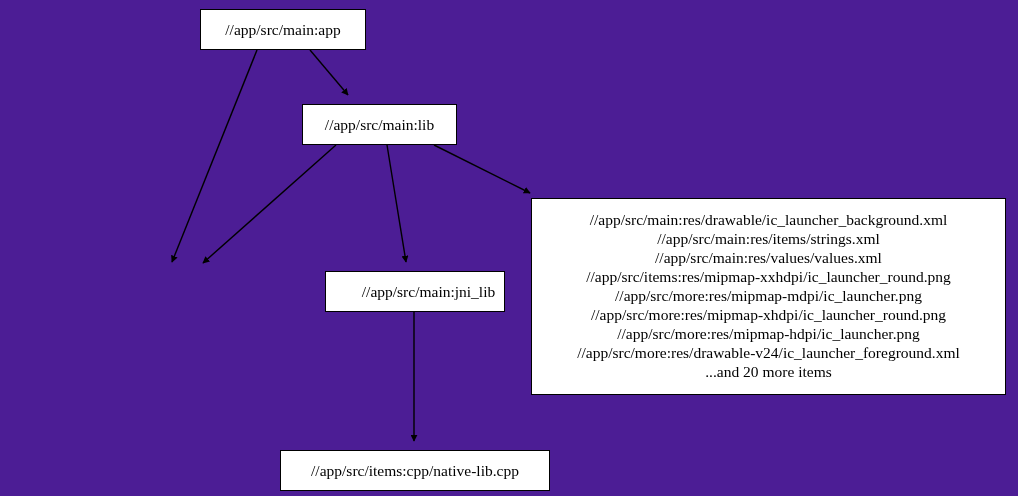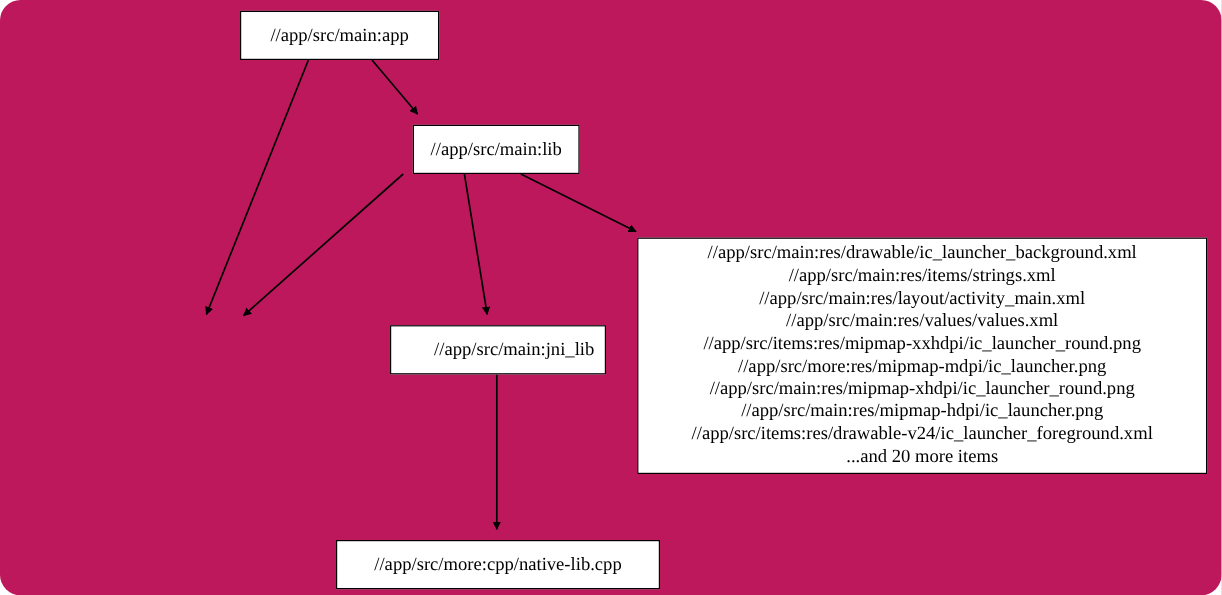--- a/index.html
+++ b/index.html
@@ -7,23 +7,22 @@
     padding: 0;
     background: #ffffff;
   }
   body {
     font-family: "Liberation Serif", "DejaVu Serif", serif;
   }
   #graph-canvas {
     position: relative;
     width: 1018px;
     height: 496px;
-    background: #be185d;
+    background: #4c1d95;
     overflow: hidden;
-    border-radius: 17px;
   }
   #edge-layer {
     position: absolute;
     left: 0;
     top: 0;
     width: 1018px;
     height: 496px;
     pointer-events: none;
   }
   .node {
@@ -39,21 +38,21 @@
     font-size: 15.5px;
     line-height: 1.0;
     white-space: nowrap;
   }
   .node-label {
     display: block;
     padding: 0 2px;
   }
   
   #node-app      { left: 200px; top: 9px;   width: 166px; height: 41px; }
-  #node-lib      { left: 302px; top: 104px; width: 139px; height: 41px; margin-left: 42px; }
+  #node-lib      { left: 302px; top: 104px; width: 155px; height: 41px; }
   #node-manifest { left: 4px;   top: 271px; width: 302px; height: 41px; }
   #node-jni      { left: 325px; top: 271px; width: 180px; height: 41px; padding-left: 27px; }
   #node-cpp      { left: 280px; top: 450px; width: 270px; height: 41px; }
   #node-res      { left: 531px; top: 198px; width: 475px; height: 197px;
                    align-items: center; justify-content: center; }
   .res-list {
     display: block;
     text-align: center;
     font-size: 15.5px;
     line-height: 1.22;
@@ -105,31 +104,30 @@
   <div class="node" id="node-lib">
     <span class="node-label">//app/src/main:lib</span>
   </div>
 
 
   <div class="node" id="node-jni">
     <span class="node-label">//app/src/main:jni_lib</span>
   </div>
 
   <div class="node" id="node-cpp">
-    <span class="node-label">//app/src/more:cpp/native-lib.cpp</span>
+    <span class="node-label">//app/src/items:cpp/native-lib.cpp</span>
   </div>
 
   <div class="node" id="node-res">
     <span class="res-list" id="res-list">
       <span class="res-line">//app/src/main:res/drawable/ic_launcher_background.xml</span>
       <span class="res-line">//app/src/main:res/items/strings.xml</span>
-      <span class="res-line">//app/src/main:res/layout/activity_main.xml</span>
       <span class="res-line">//app/src/main:res/values/values.xml</span>
       <span class="res-line">//app/src/items:res/mipmap-xxhdpi/ic_launcher_round.png</span>
       <span class="res-line">//app/src/more:res/mipmap-mdpi/ic_launcher.png</span>
-      <span class="res-line">//app/src/main:res/mipmap-xhdpi/ic_launcher_round.png</span>
-      <span class="res-line">//app/src/main:res/mipmap-hdpi/ic_launcher.png</span>
-      <span class="res-line">//app/src/items:res/drawable-v24/ic_launcher_foreground.xml</span>
+      <span class="res-line">//app/src/more:res/mipmap-xhdpi/ic_launcher_round.png</span>
+      <span class="res-line">//app/src/more:res/mipmap-hdpi/ic_launcher.png</span>
+      <span class="res-line">//app/src/more:res/drawable-v24/ic_launcher_foreground.xml</span>
       <span class="res-line">...and 20 more items</span>
     </span>
   </div>
 
 </div>
 
 </body></html>

